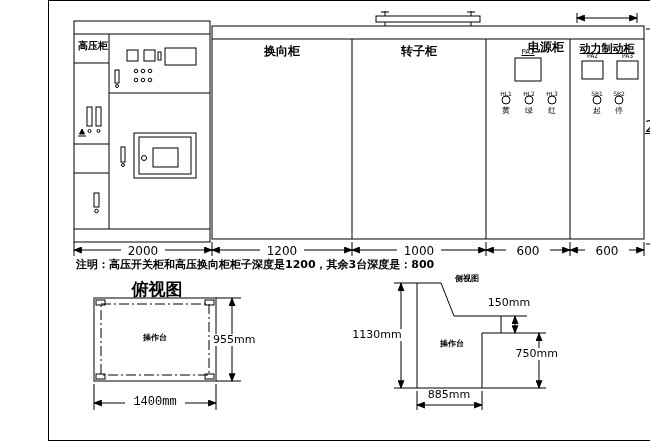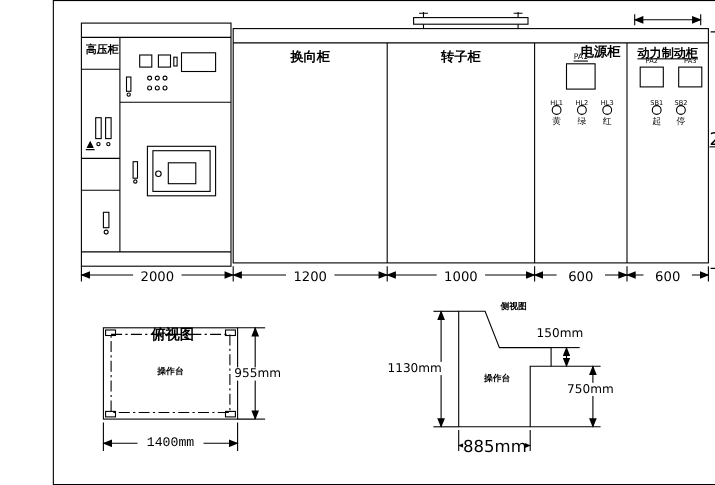--- a/index.html
+++ b/index.html
@@ -180,26 +180,27 @@
   <div class="t" style="left:540px;top:106px;width:16px;font-size:8px;">起</div>
   <div class="t" style="left:562px;top:106px;width:16px;font-size:8px;">停</div>
 
   <div class="t bg" style="left:596px;top:118px;width:36px;font-size:16px;text-decoration:underline;">2200</div>
   <div class="t bg" style="left:72px;top:244px;width:44px;font-size:12px;">2000</div>
   <div class="t bg" style="left:211px;top:244px;width:44px;font-size:12px;">1200</div>
   <div class="t bg" style="left:348px;top:244px;width:44px;font-size:12px;">1000</div>
   <div class="t bg" style="left:457px;top:244px;width:44px;font-size:12px;">600</div>
   <div class="t bg" style="left:536px;top:244px;width:44px;font-size:12px;">600</div>
 
-
-  <div class="t b" style="left:80px;top:297px;width:56px;font-size:13px;">俯视图</div>
+  <div class="t b left" style="left:27px;top:258px;font-size:11px;">注明：高压开关柜和高压换向柜柜子深度是1200，其余3台深度是：800</div>
+
+  <div class="t b" style="left:80px;top:280px;width:56px;font-size:17px;">俯视图</div>
   <div class="t b" style="left:84px;top:333px;width:44px;font-size:8px;">操作台</div>
   <div class="t bg" style="left:164px;top:333px;width:40px;font-size:11px;">955mm</div>
   <div class="t bg" style="left:76px;top:395px;width:60px;font-size:12px;font-family:Liberation Mono, monospace;">1400mm</div>
 
   <div class="t b" style="left:396px;top:274px;width:44px;font-size:8px;">侧视图</div>
   <div class="t b" style="left:381px;top:339px;width:44px;font-size:8px;">操作台</div>
   <div class="t bg" style="left:300px;top:328px;width:56px;font-size:11px;">1130mm</div>
   <div class="t" style="left:437px;top:296px;width:46px;font-size:11px;">150mm</div>
   <div class="t bg" style="left:461px;top:347px;width:48px;font-size:11px;text-align:right;">750mm</div>
-  <div class="t bg" style="left:372px;top:398px;width:56px;font-size:15px;">885mm</div>
+  <div class="t bg" style="left:372px;top:388px;width:56px;font-size:11px;">885mm</div>
 
 </div>
 
 </body></html>

